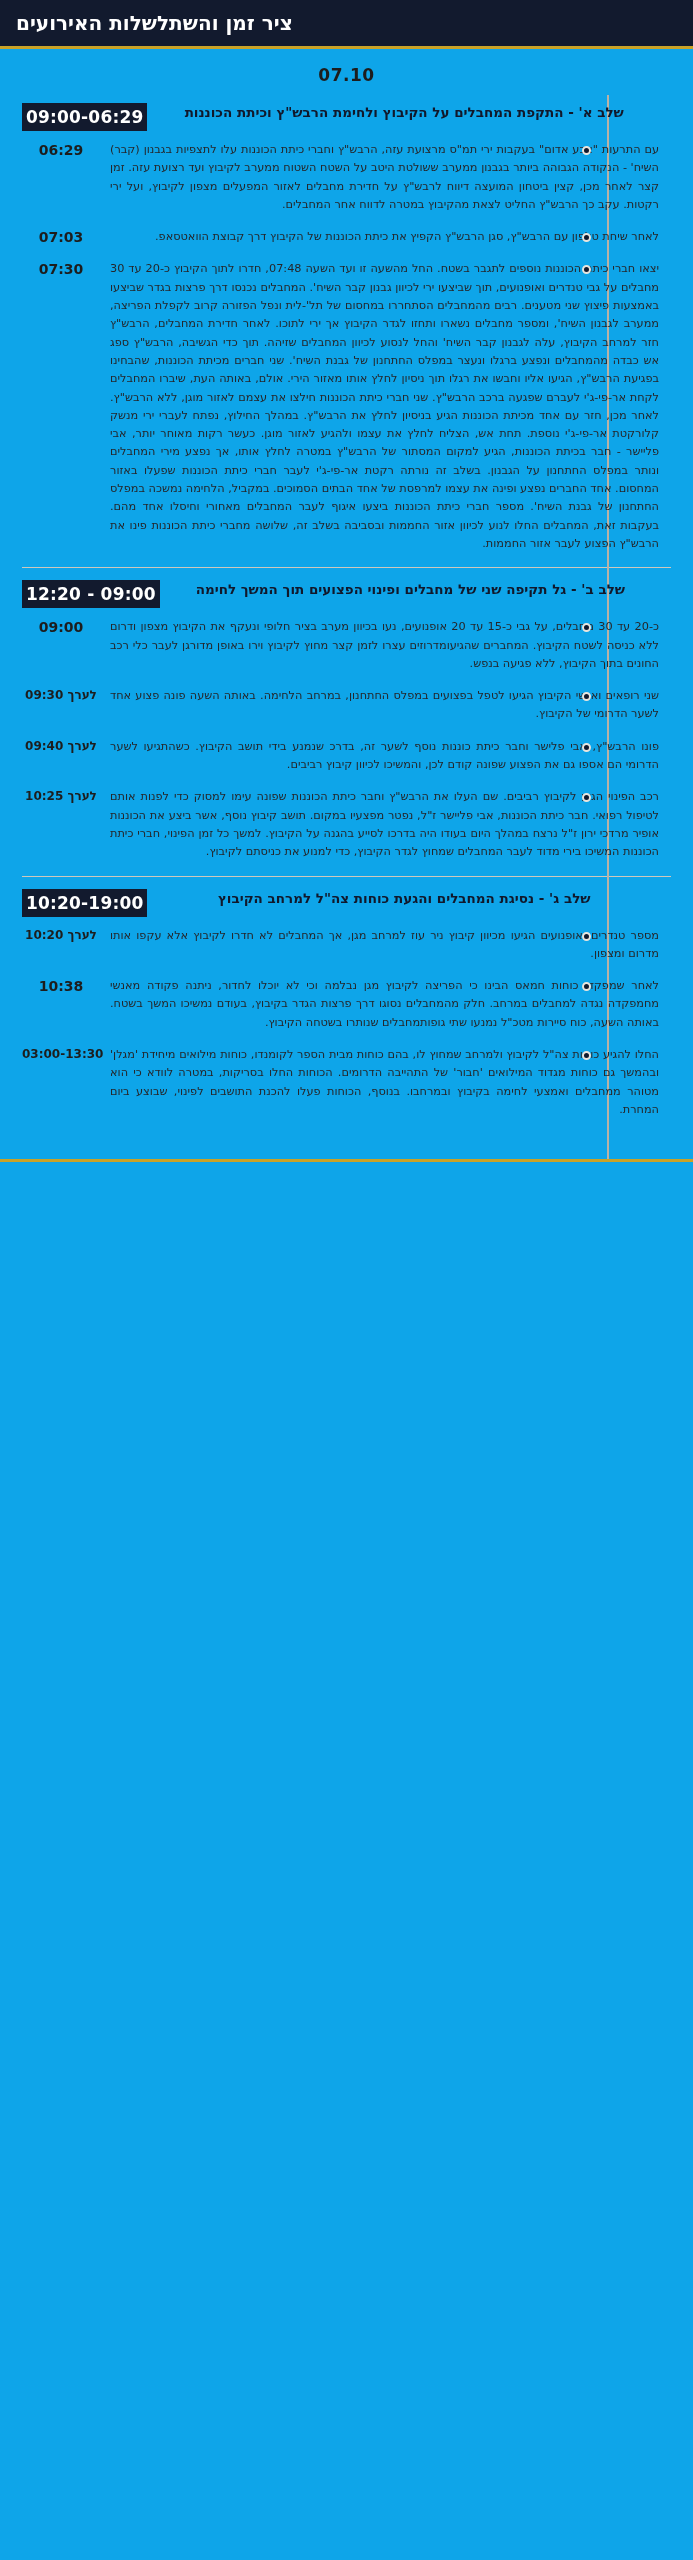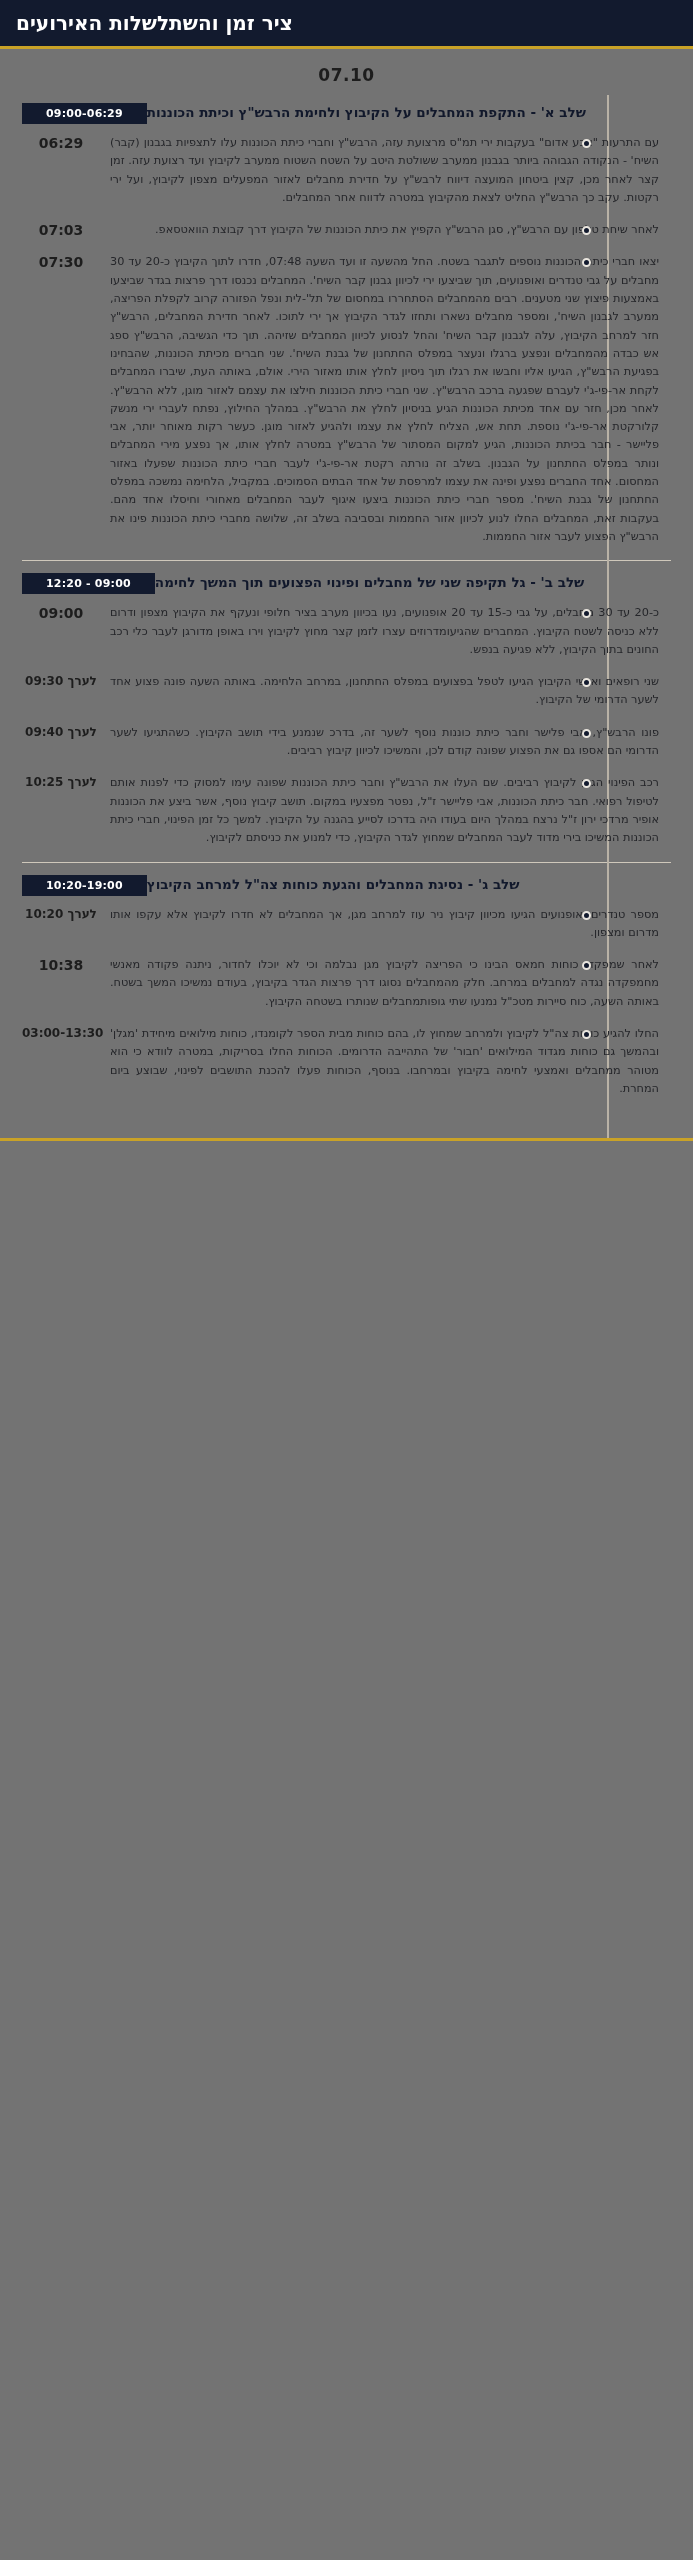--- a/index.html
+++ b/index.html
@@ -8,21 +8,21 @@
     background: #000;
   }
   body {
     font-family: "DejaVu Sans", "Liberation Sans", sans-serif;
     direction: rtl;
     color: #1a1a1a;
   }
   .page {
     width: 693px;
     min-height: 2560px;
-    background: #737373;
+    background: #0ea5e9;
     position: relative;
     overflow: hidden;
   }
   
   .header {
     position: relative;
     height: 46px;
     background: #121a2e;
     display: flex;
     align-items: center;
@@ -73,29 +73,29 @@
     position: relative;
   }
   .stage-title {
     flex: 1;
     font-size: 13.5px;
     font-weight: bold;
     line-height: 1.45;
     color: #11182b;
     padding-right: 10px;
     padding-left: 0;
-    text-align: left;
+    text-align: center;
   }
   .stage-chip {
     flex: 0 0 auto;
     background: #121a2e;
     color: #ffffff;
-    font-size: 11px;
-    font-weight: bold;
-    padding: 4px 24px;
+    font-size: 17px;
+    font-weight: bold;
+    padding: 4px 4px;
     min-width: 104px;
     text-align: center;
     letter-spacing: 0.2px;
     direction: ltr;
   }
   
   .entry {
     display: flex;
     align-items: flex-start;
     margin-bottom: 14px;

